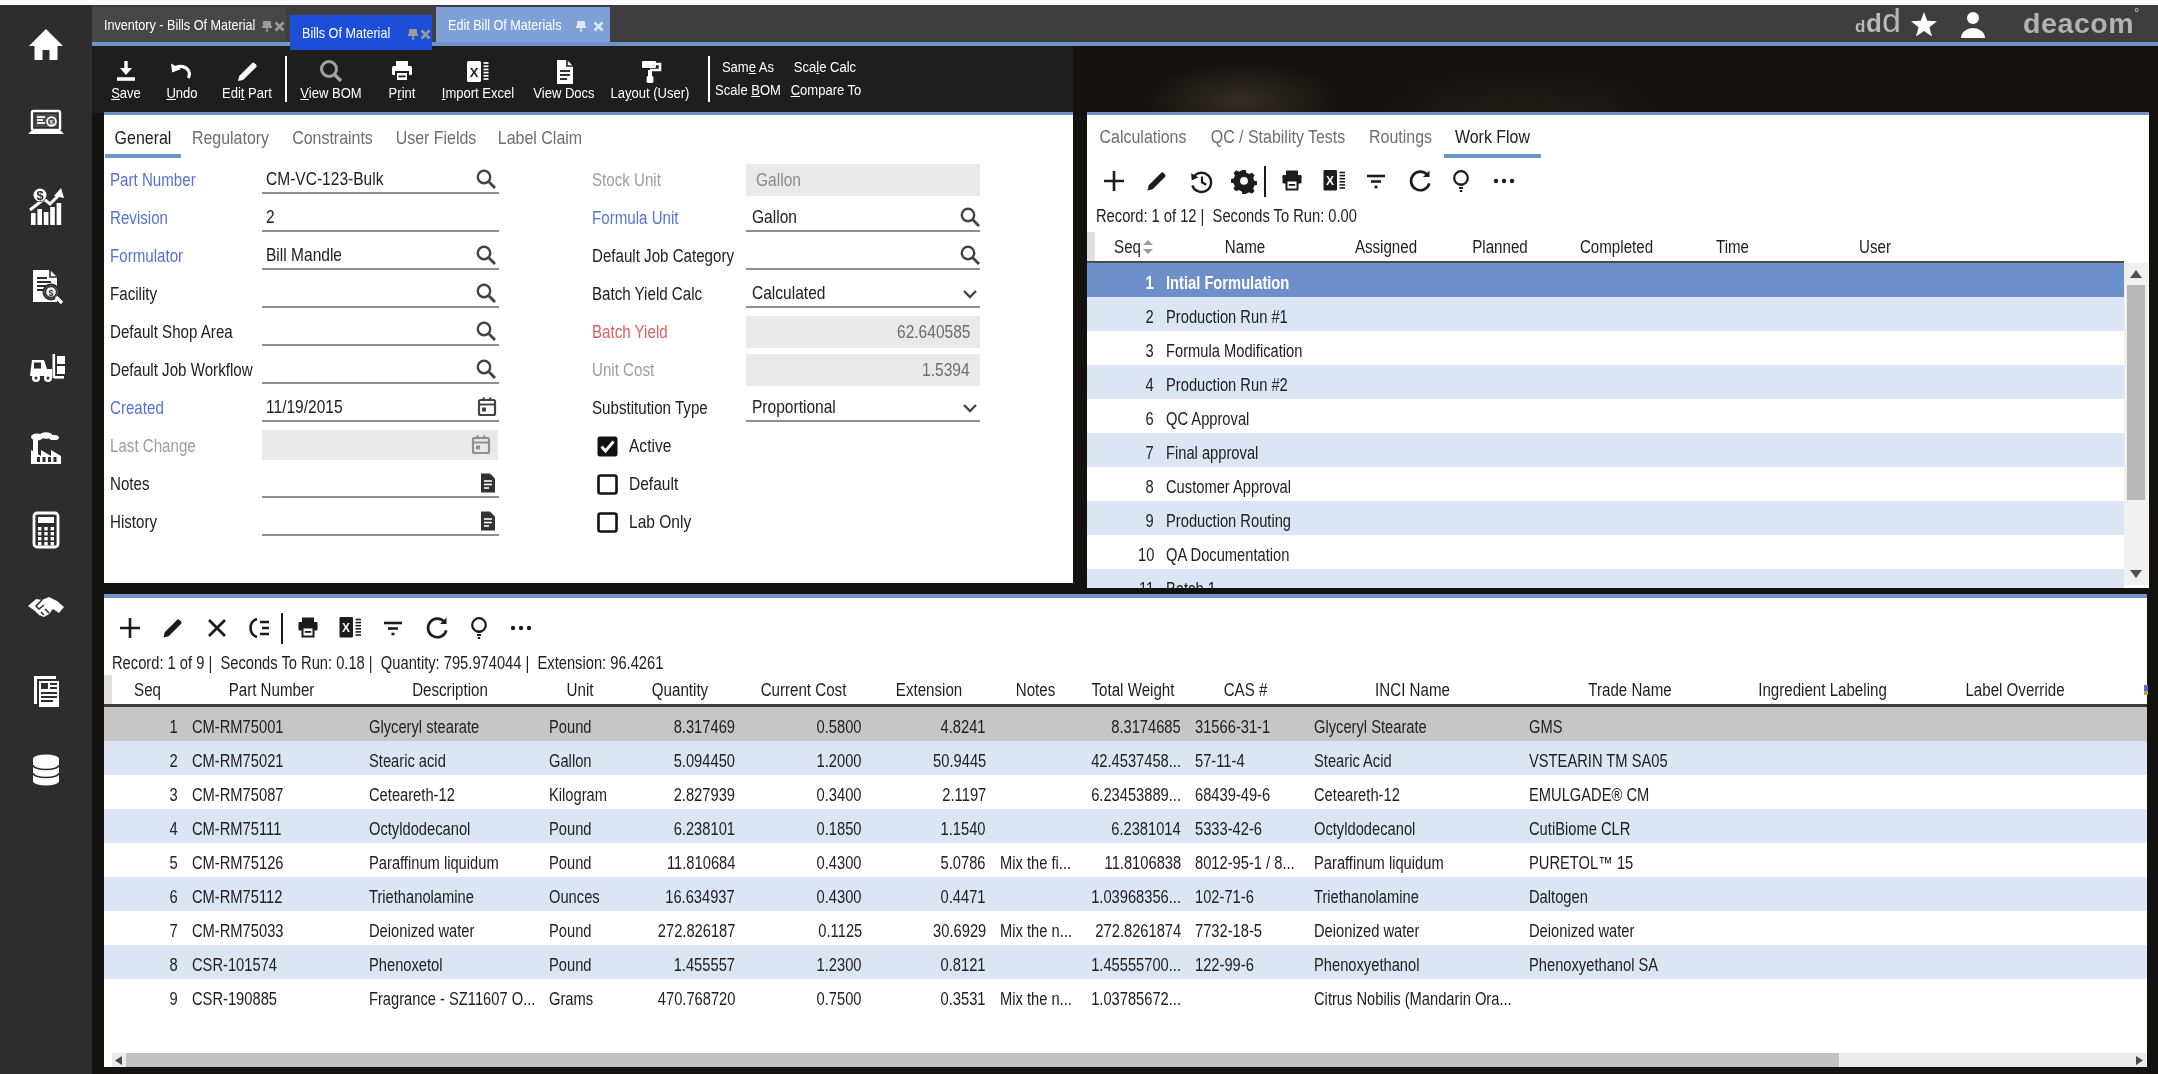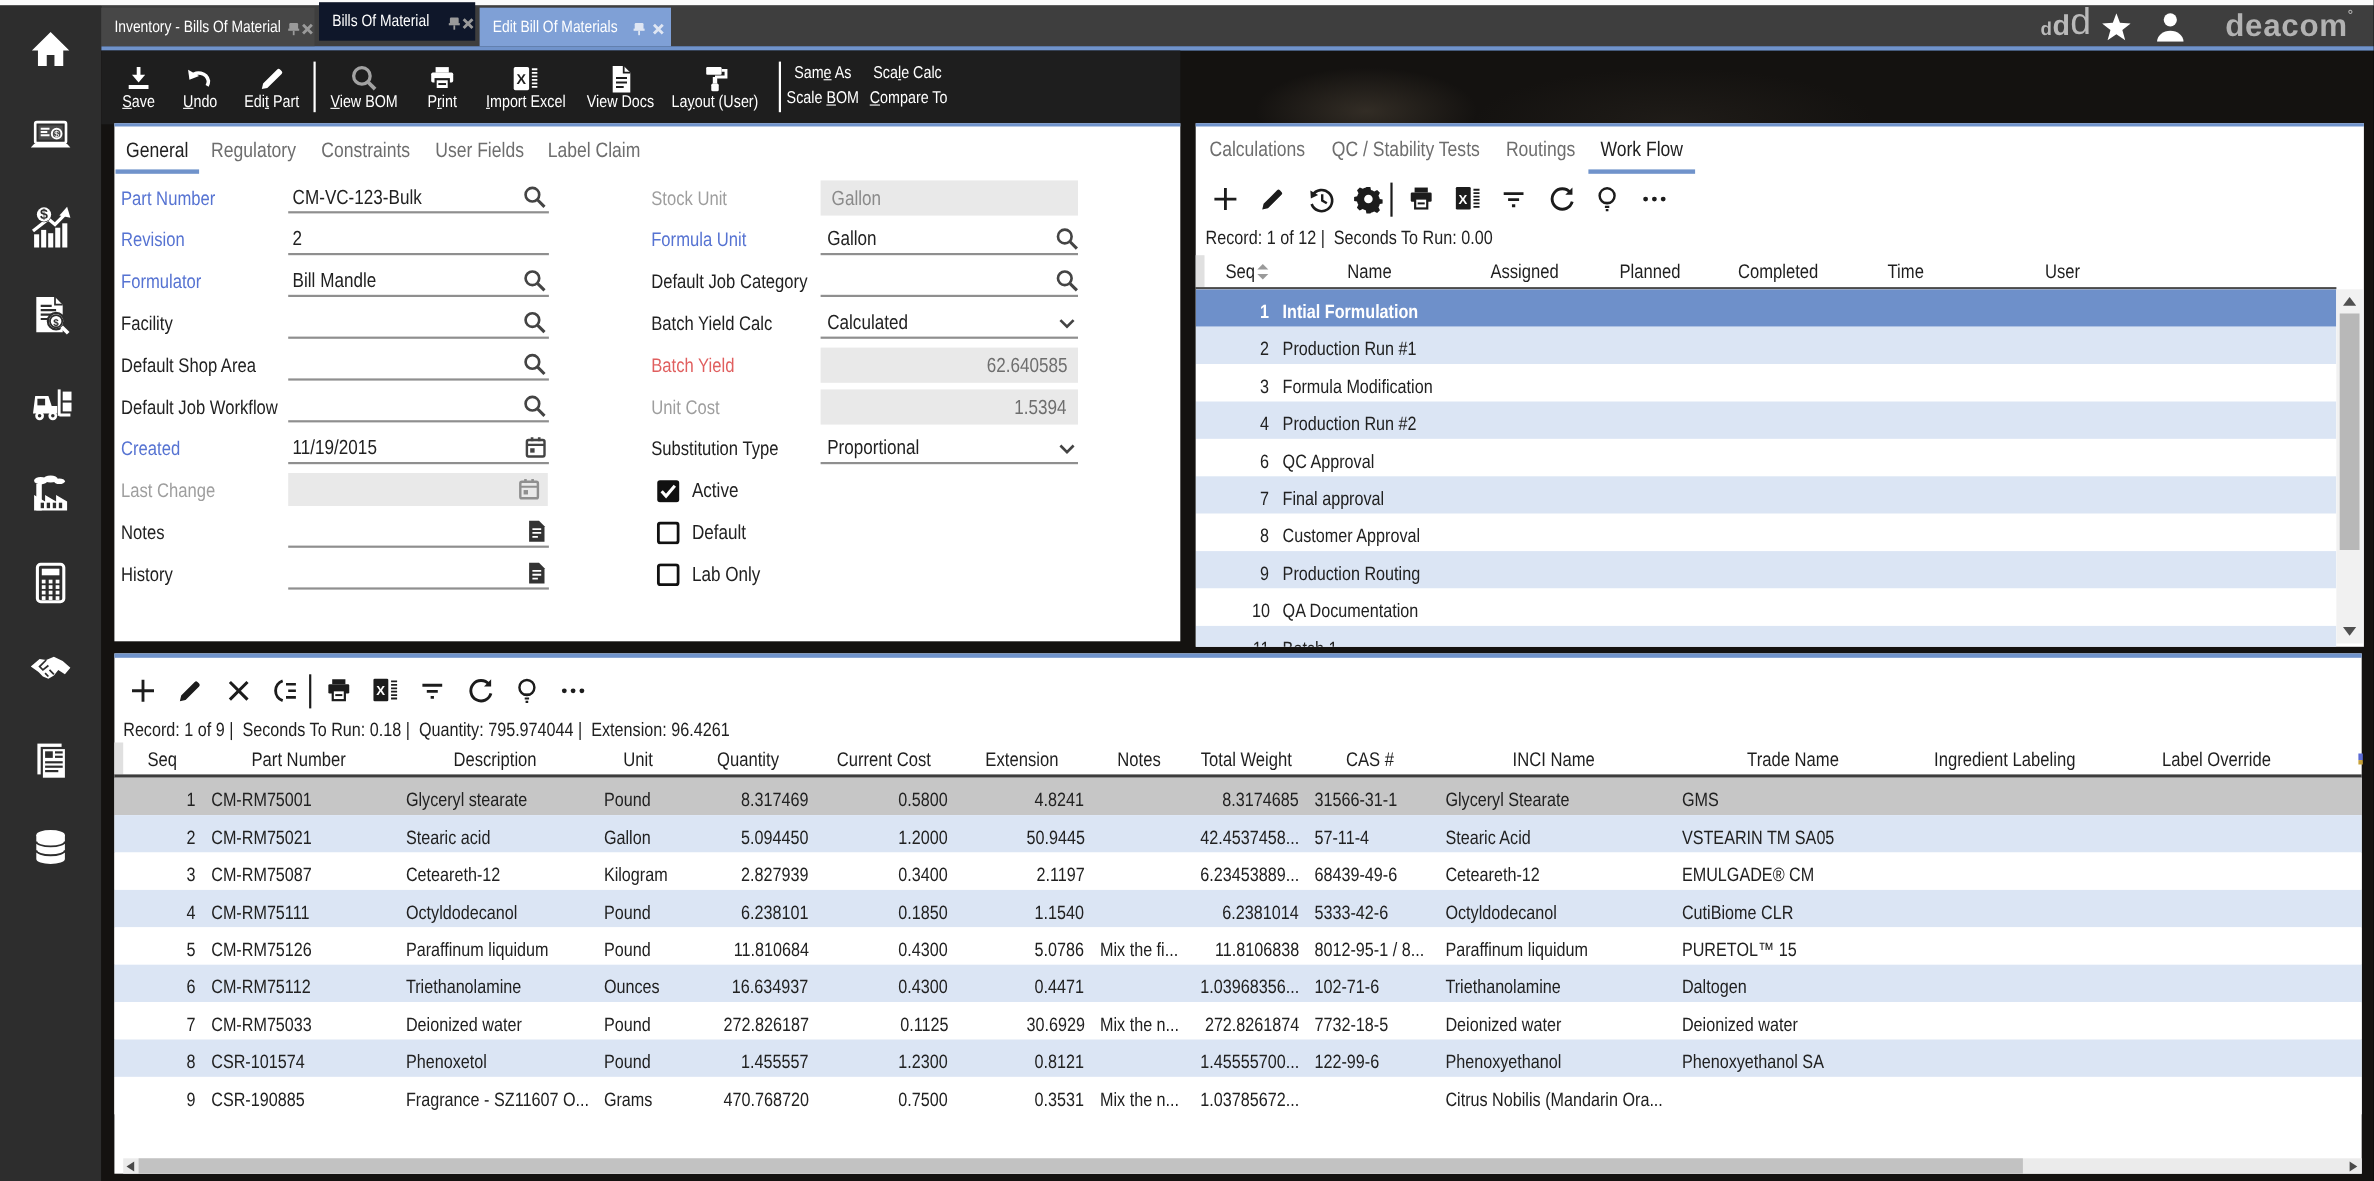--- a/index.html
+++ b/index.html
@@ -35,21 +35,21 @@
       <g fill="#9a9a9a">
         <rect x="3" y="2" width="8" height="6" rx="1"></rect>
         <rect x="2" y="7" width="10" height="2"></rect>
         <rect x="6.2" y="9" width="1.6" height="4"></rect>
       </g>
     </svg>
     <svg class="abs" style="left:182px;top:14px;" width="11" height="11" viewBox="0 0 11 11">
       <path d="M1.5 1.5 L9.5 9.5 M9.5 1.5 L1.5 9.5" stroke="#9a9a9a" stroke-width="2.6"></path>
     </svg>
   </div>
-<div class="abs" style="left:290px;top:2px;width:142px;height:35px;background:#0f172a;">
+<div class="abs" style="left:290px;top:15px;width:142px;height:35px;background:#1d4ed8;">
     <div class="abs tl" style="left:12px;top:5px;font-size:15px;line-height:26px;color:#ffffff;">Bills Of Material</div>
     <svg class="abs" style="left:116px;top:12px;" width="14" height="14" viewBox="0 0 14 14">
       <g fill="#9a9a9a">
         <rect x="3" y="2" width="8" height="6" rx="1"></rect>
         <rect x="2" y="7" width="10" height="2"></rect>
         <rect x="6.2" y="9" width="1.6" height="4"></rect>
       </g>
     </svg>
     <svg class="abs" style="left:130px;top:14px;" width="11" height="11" viewBox="0 0 11 11">
       <path d="M1.5 1.5 L9.5 9.5 M9.5 1.5 L1.5 9.5" stroke="#9a9a9a" stroke-width="2.6"></path>

